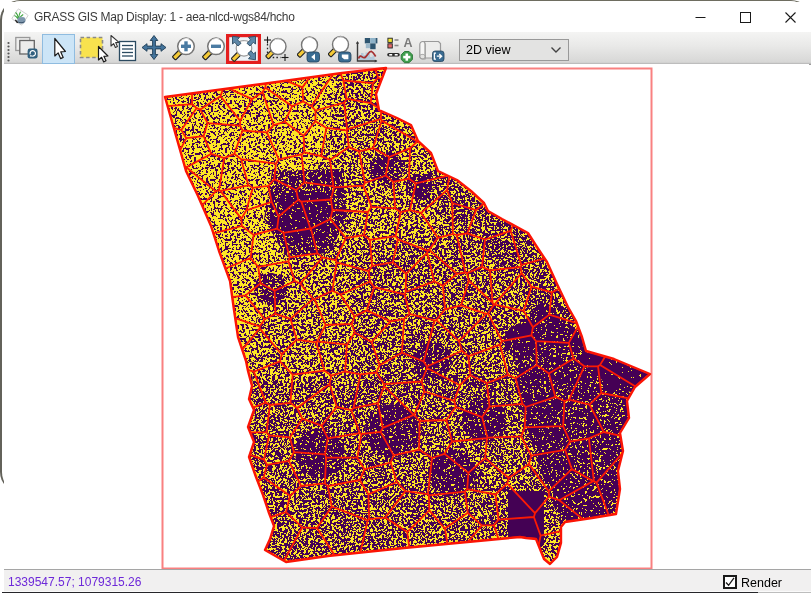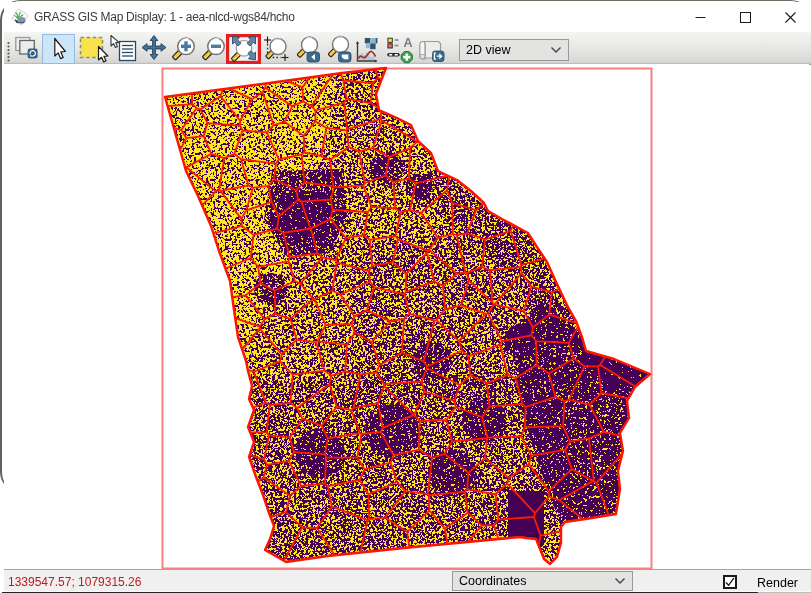--- a/index.html
+++ b/index.html
@@ -10,29 +10,29 @@
 #titlebar{position:absolute;left:2px;top:1px;width:807px;height:30px;background:#fff;}
 #title{position:absolute;left:30px;top:8px;font-size:12px;color:#3b3b3b;letter-spacing:-0.28px;}
 .capbtn{position:absolute;top:0;height:30px;width:45px;}
 #grassicon{position:absolute;left:7px;top:6px;}
 #toolbar{position:absolute;left:2px;top:31px;width:807px;height:32px;
  background:linear-gradient(#f4f4f3,#e9e9e8 45%,#d8d8d7 95%,#cfcfce);
  border-bottom:1px solid #bdbdbd;}
 #canvas{position:absolute;left:2px;top:64px;width:807px;height:504px;background:#fff;}
 #statusbar{position:absolute;left:2px;top:568px;width:807px;height:23px;
  background:#f1f0f0;border-top:1px solid #a5a5a5;}
-#stxt{position:absolute;left:4px;top:5px;font-size:12px;color:#b91c1c;}
+#stxt{position:absolute;left:4px;top:5px;font-size:12px;color:#6d28d9;}
 #bottom1{position:absolute;left:2px;top:590px;width:807px;height:1px;background:#fafafa;}
 #bottom2{position:absolute;left:0px;top:591px;width:756px;height:2px;background:#26262a;}
 #bottom3{position:absolute;left:756px;top:591px;width:55px;height:2px;background:#bdbdbd;}
 .combo{position:absolute;background:#e3e3e2;border:1px solid #999;color:#000;margin-left:12px;}
 .combo .ct{position:absolute;left:6px;top:50%;transform:translateY(-50%);font-size:12.5px;}
 .combo svg{position:absolute;right:6px;top:50%;transform:translateY(-50%);}
 #cb{position:absolute;left:721px;top:574px;width:14px;height:14px;border:2px solid #1a1a1a;background:#fff;}
-#cbl{position:absolute;left:739px;top:575px;font-size:12.5px;color:#000;margin-left:16px;}
+#cbl{position:absolute;left:739px;top:575px;font-size:12.5px;color:#000;}
 .ticon{position:absolute;top:32px;}
 </style>
 </head>
 <body>
 <div id="win">
  <div id="titlebar">
   <svg id="grassicon" width="18" height="18" viewBox="0 0 18 18">
     <g transform="rotate(-12 9 9)">
       <rect x="3" y="3" width="12" height="12" rx="1" fill="#fdfdfd" stroke="#c8c8c8" stroke-width="0.8" transform="rotate(45 9 9)"></rect>
     </g>
@@ -391,26 +391,20 @@
           </g>
 <path d="M504.0,426.0L540.0,426.0L540.0,480.0L504.0,480.0Z" fill="#440154"></path>
 <path d="M161.0,32.0L163.6,41.2M161.0,32.0L188.0,28.4M163.6,41.2L169.8,62.9M163.6,41.2L188.1,39.2M169.8,62.9L176.1,85.2M169.8,62.9L177.3,65.1M176.1,85.2L180.9,102.2M176.1,85.2L182.3,73.2M177.3,65.1L182.3,73.2M177.3,65.1L192.7,43.1M180.9,102.2L182.0,106.0M180.9,102.2L182.3,102.2M182.0,106.0L194.0,131.0M182.3,73.2L199.6,71.1M182.3,102.2L207.3,88.9M182.3,102.2L211.8,126.4M188.0,28.4L188.1,39.2M188.0,28.4L218.9,24.2M188.1,39.2L192.7,43.1M192.7,43.1L196.3,44.6M194.0,131.0L198.0,140.3M196.3,44.6L203.6,58.1M196.3,44.6L216.5,31.3M198.0,140.3L207.0,161.0M198.0,140.3L211.8,126.4M199.6,71.1L203.6,58.1M199.6,71.1L207.3,88.9M203.6,58.1L236.0,60.7M207.0,161.0L209.4,168.4M207.3,88.9L220.2,93.1M209.4,168.4L215.0,186.0M209.4,168.4L237.8,161.0M211.8,126.4L215.0,125.2M215.0,125.2L216.5,125.9M215.0,125.2L220.2,93.1M215.0,186.0L221.4,203.5M216.5,31.3L218.9,24.2M216.5,31.3L236.2,55.8M216.5,125.9L237.3,153.9M216.5,125.9L244.4,120.3M218.9,24.2L224.8,23.4M220.2,93.1L230.3,88.8M221.4,203.5L226.0,216.0M221.4,203.5L246.6,193.0M224.8,23.4L248.1,34.1M224.8,23.4L258.0,19.0M226.0,216.0L228.2,232.1M228.2,232.1L230.0,245.0M228.2,232.1L241.5,230.4M230.0,245.0L231.2,253.2M230.3,88.8L237.0,94.1M230.3,88.8L238.6,65.5M231.2,253.2L234.0,272.0M231.2,253.2L255.8,261.5M234.0,272.0L238.0,284.0M236.0,60.7L236.2,55.8M236.0,60.7L238.6,65.5M236.2,55.8L248.1,34.1M237.0,94.1L244.4,120.3M237.0,94.1L271.9,98.7M237.3,153.9L237.8,161.0M237.3,153.9L242.3,145.3M237.8,161.0L249.6,169.9M238.0,284.0L238.2,284.6M238.2,284.6L242.0,296.0M238.2,284.6L255.7,263.3M238.6,65.5L262.9,67.4M241.5,230.4L256.6,218.3M241.5,230.4L260.7,254.3M242.0,296.0L243.8,304.9M242.3,145.3L248.9,122.8M242.3,145.3L267.6,136.9M243.8,304.9L244.0,306.0M243.8,304.9L249.8,306.7M244.0,306.0L248.0,321.0M244.0,362.0L246.2,367.5M244.0,362.0L250.0,345.0M244.4,120.3L248.9,122.8M245.0,334.0L248.0,321.0M245.0,334.0L248.9,342.6M245.0,392.0L245.7,389.8M245.0,392.0L252.0,412.0M245.7,389.8L250.0,377.0M245.7,389.8L260.0,394.6M246.2,367.5L250.0,377.0M246.2,367.5L262.5,367.3M246.6,193.0L249.6,169.9M246.6,193.0L254.2,201.8M248.1,34.1L258.6,27.0M248.9,122.8L264.5,120.9M248.9,342.6L250.0,345.0M248.9,342.6L261.8,337.6M249.6,169.9L273.1,163.7M249.8,306.7L261.8,337.6M249.8,306.7L275.9,296.3M252.0,412.0L253.8,416.7M253.8,416.7L259.0,430.0M253.8,416.7L259.6,412.6M254.2,201.8L256.6,218.3M254.2,201.8L284.4,196.4M255.7,263.3L255.8,261.5M255.7,263.3L277.8,289.5M255.8,261.5L260.7,254.3M256.6,218.3L270.6,225.7M258.0,19.0L261.8,18.5M258.6,27.0L261.3,22.6M258.6,27.0L269.6,60.2M259.0,430.0L265.0,448.0M259.6,412.6L263.1,399.8M259.6,412.6L286.0,430.8M260.0,394.6L263.1,399.8M260.0,394.6L265.1,370.4M260.7,254.3L271.4,248.8M261.0,485.0L266.0,474.0M261.0,485.0L279.9,495.8M261.3,22.6L261.8,18.5M261.3,22.6L288.2,41.2M261.8,18.5L281.8,15.7M261.8,337.6L265.9,340.0M262.5,367.3L265.1,370.4M262.5,367.3L265.9,340.0M262.9,67.4L269.6,60.2M262.9,67.4L274.8,94.5M263.1,399.8L284.9,395.9M264.5,120.9L267.6,136.9M264.5,120.9L270.3,114.1M265.0,448.0L266.6,452.1M265.1,370.4L285.8,372.4M265.9,340.0L286.4,337.9M266.0,474.0L270.0,461.0M266.6,452.1L270.0,461.0M266.6,452.1L282.0,447.1M267.6,136.9L274.7,151.5M269.6,60.2L280.6,56.8M270.3,114.1L271.9,98.7M270.3,114.1L292.2,125.2M270.6,225.7L271.4,248.8M270.6,225.7L290.8,216.0M271.4,248.8L286.5,253.9M271.9,98.7L274.8,94.5M273.1,163.7L274.7,151.5M273.1,163.7L279.4,167.8M274.7,151.5L294.2,134.9M274.8,94.5L297.6,89.4M275.9,296.3L277.8,289.5M275.9,296.3L288.7,309.7M277.8,289.5L292.7,274.6M279.4,167.8L285.6,192.3M279.4,167.8L306.4,163.5M279.9,495.8L282.0,497.0M279.9,495.8L298.3,462.3M280.6,56.8L288.2,41.2M280.6,56.8L299.6,70.9M281.8,15.7L298.4,22.4M281.8,15.7L305.7,12.4M282.0,447.1L286.0,430.8M282.0,447.1L298.3,462.3M282.0,497.0L324.0,491.0M284.4,196.4L285.6,192.3M284.4,196.4L290.8,216.0M284.9,395.9L290.0,387.1M284.9,395.9L297.1,421.0M285.6,192.3L313.4,188.3M285.8,372.4L290.0,387.1M285.8,372.4L298.3,353.7M286.0,430.8L297.1,421.0M286.4,337.9L288.7,309.7M286.4,337.9L293.1,343.0M286.5,253.9L292.7,274.6M286.5,253.9L309.1,233.9M288.2,41.2L299.2,36.5M288.7,309.7L320.4,305.6M290.0,387.1L321.0,389.4M290.8,216.0L296.3,218.7M292.2,125.2L294.2,134.9M292.2,125.2L300.5,117.4M292.7,274.6L312.2,277.4M293.1,343.0L298.3,353.7M293.1,343.0L325.6,319.1M294.2,134.9L297.3,136.6M296.3,218.7L309.1,233.9M296.3,218.7L318.4,192.4M297.1,421.0L320.9,418.4M297.3,136.6L306.4,163.5M297.3,136.6L326.9,134.5M297.6,89.4L300.4,87.4M297.6,89.4L300.5,117.4M298.3,353.7L317.6,360.7M298.3,462.3L313.0,463.1M298.4,22.4L299.2,36.5M298.4,22.4L305.7,12.4M299.2,36.5L307.4,41.2M299.6,70.9L300.4,87.4M299.6,70.9L311.4,56.2M300.4,87.4L317.1,91.1M300.5,117.4L329.4,121.3M305.7,12.4L329.0,9.2M306.4,163.5L306.8,163.6M306.8,163.6L313.4,188.3M306.8,163.6L326.4,154.1M307.4,41.2L311.5,45.5M307.4,41.2L329.0,9.2M309.1,233.9L310.4,234.2M310.4,234.2L321.6,260.0M310.4,234.2L328.3,225.8M311.4,56.2L311.5,45.5M311.4,56.2L322.4,62.9M311.5,45.5L340.2,37.7M312.2,277.4L313.2,276.4M312.2,277.4L320.4,305.6M313.0,463.1L327.8,441.5M313.0,463.1L330.6,490.3M313.2,276.4L321.6,260.0M313.2,276.4L342.9,279.7M313.4,188.3L318.4,192.4M317.1,91.1L322.4,62.9M317.1,91.1L326.0,94.9M317.6,360.7L323.8,373.4M317.6,360.7L332.8,341.9M318.4,192.4L331.6,195.2M320.4,305.6L327.2,310.6M320.9,418.4L322.1,392.3M320.9,418.4L323.7,421.1M321.0,389.4L322.1,392.3M321.0,389.4L323.8,373.4M321.6,260.0L347.7,258.9M322.1,392.3L353.3,392.7M322.4,62.9L342.8,65.3M323.7,421.1L327.8,441.5M323.7,421.1L355.7,415.0M323.8,373.4L355.9,368.1M324.0,491.0L330.6,490.3M325.6,319.1L327.2,310.6M325.6,319.1L332.8,341.9M326.0,94.9L329.4,121.3M326.0,94.9L344.8,82.1M326.4,154.1L328.5,145.0M326.4,154.1L341.9,173.0M326.9,134.5L328.5,145.0M326.9,134.5L330.0,122.4M327.2,310.6L341.1,306.5M327.8,441.5L363.7,455.4M328.3,225.8L332.6,197.3M328.3,225.8L336.5,229.5M328.5,145.0L363.9,147.0M329.0,9.2L336.4,8.2M329.4,121.3L330.0,122.4M330.0,122.4L359.2,120.7M330.6,490.3L356.3,487.6M331.6,195.2L332.6,197.3M331.6,195.2L341.9,173.0M332.6,197.3L364.6,206.2M332.8,341.9L347.3,345.2M336.4,8.2L338.0,8.0M336.4,8.2L339.3,15.5M336.5,229.5L350.6,251.5M336.5,229.5L366.0,216.5M338.0,8.0L371.1,4.2M339.3,15.5L342.6,33.6M339.3,15.5L368.9,18.2M340.2,37.7L342.6,33.6M340.2,37.7L343.1,64.4M341.1,306.5L342.9,279.7M341.1,306.5L356.4,309.3M341.9,173.0L360.0,170.2M342.6,33.6L366.7,38.1M342.8,65.3L343.1,64.4M342.8,65.3L344.8,82.1M342.9,279.7L350.8,267.5M343.1,64.4L377.0,53.9M344.8,82.1L355.1,86.3M347.3,345.2L349.5,343.2M347.3,345.2L355.9,368.1M347.7,258.9L350.6,251.5M347.7,258.9L350.8,267.5M349.5,343.2L356.4,309.3M349.5,343.2L373.9,338.2M350.6,251.5L362.8,245.4M350.8,267.5L367.6,277.0M353.3,392.7L357.5,369.0M353.3,392.7L360.6,404.4M355.1,86.3L361.0,118.0M355.1,86.3L369.1,83.1M355.7,415.0L360.6,404.4M355.7,415.0L364.4,429.3M355.9,368.1L357.5,369.0M356.3,487.6L363.7,455.4M356.3,487.6L400.0,483.0M356.4,309.3L372.5,307.5M357.5,369.0L376.6,366.9M359.2,120.7L361.0,118.0M359.2,120.7L367.6,141.8M360.0,170.2L363.9,147.0M360.0,170.2L365.9,174.8M360.6,404.4L386.6,397.5M361.0,118.0L381.7,110.5M362.8,245.4L370.1,222.1M362.8,245.4L386.5,256.4M363.7,455.4L365.1,454.2M363.9,147.0L367.6,141.8M364.4,429.3L365.1,454.2M364.4,429.3L392.9,417.0M364.6,206.2L366.0,216.5M364.6,206.2L368.1,200.8M365.1,454.2L381.2,452.6M365.9,174.8L368.1,200.8M365.9,174.8L391.6,171.1M366.0,216.5L370.1,222.1M366.7,38.1L368.9,18.2M366.7,38.1L374.7,43.2M367.6,141.8L391.2,143.3M367.6,277.0L375.6,300.2M367.6,277.0L386.5,256.4M368.1,200.8L388.8,197.4M368.9,18.2L374.3,12.7M369.1,83.1L377.7,55.6M369.1,83.1L385.2,92.0M370.1,222.1L400.6,229.3M371.1,4.2L374.3,12.7M371.1,4.2L382.0,3.0M372.0,29.0L374.7,43.2M372.0,29.0L377.7,14.2M372.5,307.5L375.6,300.2M372.5,307.5L379.9,319.1M373.9,338.2L378.8,362.8M373.9,338.2L380.1,321.1M374.3,12.7L377.7,14.2M374.7,43.2L375.0,45.0M375.0,45.0L377.1,45.9M375.6,300.2L397.9,287.7M376.6,366.9L378.8,362.8M376.6,366.9L389.7,390.4M377.0,53.9L377.1,45.9M377.0,53.9L377.7,55.6M377.1,45.9L393.0,53.0M377.7,14.2L382.0,3.0M377.7,55.6L413.2,76.5M378.8,362.8L409.8,349.9M379.9,319.1L380.1,321.1M379.9,319.1L417.6,316.5M380.1,321.1L409.8,349.9M381.2,452.6L401.3,426.1M381.2,452.6L403.2,467.1M381.7,110.5L385.2,92.0M381.7,110.5L389.3,116.9M385.2,92.0L406.1,83.2M386.5,256.4L400.1,253.8M386.6,397.5L389.7,390.4M386.6,397.5L392.9,417.0M388.8,197.4L393.9,174.3M388.8,197.4L402.1,208.8M389.3,116.9L391.2,143.3M389.3,116.9L404.9,113.7M389.7,390.4L415.0,384.6M391.2,143.3L396.7,147.2M391.6,171.1L393.9,174.3M391.6,171.1L396.7,147.2M392.9,417.0L401.3,426.1M393.0,53.0L407.0,60.0M393.9,174.3L423.9,185.8M396.7,147.2L405.9,145.1M397.9,287.7L400.1,253.8M397.9,287.7L419.6,296.5M400.0,483.0L405.3,482.5M400.1,253.8L405.4,248.8M400.6,229.3L401.6,227.0M400.6,229.3L405.4,248.8M401.3,426.1L423.9,429.2M401.6,227.0L402.1,208.8M401.6,227.0L430.2,216.4M402.1,208.8L423.1,187.8M403.2,467.1L405.3,482.5M403.2,467.1L425.3,445.3M404.9,113.7L406.1,83.2M404.9,113.7L411.8,118.5M405.3,482.5L443.5,478.9M405.4,248.8L430.6,255.4M405.9,145.1L411.8,118.5M405.9,145.1L417.1,147.9M406.1,83.2L413.2,76.5M407.0,60.0L414.0,76.0M409.8,349.9L410.2,349.9M410.2,349.9L415.7,356.0M410.2,349.9L420.4,326.5M411.8,118.5L443.8,110.6M413.2,76.5L414.2,76.2M414.0,76.0L414.2,76.2M414.2,76.2L427.0,88.0M415.0,384.6L415.7,356.0M415.0,384.6L428.0,393.0M415.7,356.0L442.4,355.0M417.1,147.9L433.9,172.8M417.1,147.9L443.0,125.1M417.6,316.5L420.4,326.5M417.6,316.5L423.0,303.0M419.6,296.5L423.0,301.5M419.6,296.5L430.6,255.4M420.4,326.5L450.3,335.9M423.0,301.5L423.0,303.0M423.0,301.5L458.0,285.8M423.0,303.0L455.9,320.2M423.1,187.8L423.9,185.8M423.1,187.8L430.2,216.4M423.9,185.8L425.2,184.9M423.9,429.2L424.9,430.4M423.9,429.2L428.0,393.0M424.9,430.4L425.3,445.3M424.9,430.4L460.8,426.6M425.2,184.9L433.9,172.8M425.2,184.9L452.9,208.8M425.3,445.3L440.9,463.6M427.0,88.0L434.0,106.0M428.0,393.0L440.4,388.8M430.2,216.4L438.9,220.8M430.6,255.4L432.3,255.1M432.3,255.1L441.1,244.3M432.3,255.1L455.0,276.2M433.9,172.8L448.9,169.0M434.0,106.0L443.8,110.6M438.9,220.8L441.1,244.3M438.9,220.8L452.9,208.8M440.4,388.8L448.0,376.5M440.4,388.8L464.4,407.9M440.9,463.6L443.5,478.9M440.9,463.6L463.8,447.8M441.1,244.3L457.1,240.4M442.4,355.0L448.0,376.5M442.4,355.0L451.7,342.0M443.0,125.1L445.4,111.4M443.0,125.1L448.3,138.0M443.5,478.9L463.8,477.0M443.8,110.6L445.4,111.4M445.4,111.4L453.0,115.0M448.0,376.5L483.0,373.1M448.3,138.0L448.9,169.0M448.3,138.0L472.0,145.2M448.9,169.0L452.7,170.0M450.3,335.9L451.7,342.0M450.3,335.9L455.9,320.2M451.7,342.0L478.1,352.1M452.7,170.0L461.4,207.5M452.7,170.0L463.3,168.3M452.9,208.8L461.4,207.5M453.0,115.0L467.0,126.0M455.0,276.2L458.0,285.8M455.0,276.2L482.1,248.8M455.9,320.2L466.4,310.2M457.1,240.4L464.7,215.5M457.1,240.4L482.1,248.8M458.0,285.8L464.3,291.3M460.8,426.6L463.2,424.1M460.8,426.6L463.8,447.8M461.4,207.5L463.0,208.2M463.0,208.2L464.7,215.5M463.0,208.2L478.0,201.9M463.2,424.1L464.4,407.9M463.2,424.1L491.4,429.5M463.3,168.3L472.0,145.2M463.3,168.3L481.1,174.5M463.8,447.8L477.9,460.4M463.8,477.0L477.9,460.4M463.8,477.0L494.4,474.0M464.3,291.3L466.4,310.2M464.3,291.3L495.9,279.7M464.4,407.9L481.1,393.1M464.7,215.5L488.6,237.7M466.4,310.2L482.9,318.1M467.0,126.0L480.0,138.0M472.0,145.2L480.1,138.3M477.9,460.4L489.9,460.1M478.0,201.9L481.1,174.5M478.0,201.9L486.0,205.4M478.1,352.1L483.4,372.6M478.1,352.1L485.5,341.6M480.0,138.0L480.1,138.3M480.1,138.3L484.0,146.0M481.1,174.5L506.6,165.8M481.1,393.1L483.0,373.1M481.1,393.1L504.8,413.0M482.1,248.8L484.1,248.4M482.9,318.1L485.5,341.6M482.9,318.1L504.0,309.9M483.0,373.1L483.4,372.6M483.4,372.6L517.2,371.4M484.0,146.0L498.0,154.0M484.1,248.4L489.7,239.9M484.1,248.4L497.9,276.2M485.5,341.6L518.5,338.9M486.0,205.4L488.6,237.7M486.0,205.4L516.6,202.0M488.6,237.7L489.7,239.9M489.7,239.9L490.4,239.6M489.9,460.1L494.4,474.0M489.9,460.1L494.5,454.6M490.4,239.6L517.6,208.0M490.4,239.6L519.7,245.9M491.4,429.5L494.5,454.6M491.4,429.5L503.2,418.5M494.4,474.0L516.0,472.0M494.5,454.6L529.9,452.0M495.9,279.7L497.9,276.2M495.9,279.7L504.0,309.9M497.9,276.2L527.4,270.4M498.0,154.0L509.2,160.0M503.2,418.5L504.8,413.0M503.2,418.5L531.0,448.2M504.0,309.9L511.5,313.3M504.8,413.0L525.0,399.1M506.6,165.8L509.2,160.0M506.6,165.8L517.4,200.0M509.2,160.0L513.0,162.0M511.5,313.3L518.5,338.9M511.5,313.3L532.7,300.1M513.0,162.0L524.0,168.0M516.0,472.0L522.0,473.0M516.6,202.0L517.4,200.0M516.6,202.0L517.6,208.0M517.2,371.4L520.8,362.4M517.2,371.4L527.3,390.6M517.4,200.0L540.6,193.4M517.6,208.0L527.5,221.6M518.5,338.9L521.6,342.0M519.7,245.9L527.5,221.6M519.7,245.9L528.9,262.3M520.8,362.4L521.6,342.0M520.8,362.4L559.1,361.1M521.6,342.0L551.4,331.9M522.0,473.0L532.0,474.0M524.0,168.0L533.0,182.0M525.0,399.1L527.3,390.6M525.0,399.1L544.7,426.3M527.3,390.6L561.1,384.8M527.4,270.4L528.9,262.3M527.4,270.4L532.1,276.2M527.5,221.6L547.8,227.4M528.9,262.3L545.3,249.6M529.9,452.0L531.0,448.2M529.9,452.0L536.6,470.6M531.0,448.2L544.9,431.6M532.0,474.0L534.6,480.5M532.1,276.2L532.7,300.1M532.1,276.2L564.8,277.9M532.7,300.1L544.9,308.4M533.0,182.0L540.6,193.4M534.6,480.5L536.0,484.0M534.6,480.5L536.6,470.6M536.0,484.0L540.0,494.0M536.6,470.6L557.0,466.2M540.0,494.0L546.0,499.0M540.6,193.4L543.0,197.0M543.0,197.0L553.0,219.0M544.7,426.3L544.9,431.6M544.7,426.3L567.8,404.1M544.9,308.4L551.4,331.9M544.9,308.4L569.6,293.6M544.9,431.6L555.3,435.2M545.3,249.6L547.8,227.4M545.3,249.6L572.8,258.1M546.0,499.0L553.0,492.0M547.8,227.4L555.3,223.8M551.4,331.9L560.5,336.0M553.0,219.0L555.3,223.8M553.0,492.0L557.0,478.0M555.3,223.8L564.0,242.0M555.3,435.2L579.0,454.3M555.3,435.2L589.1,416.1M557.0,462.0L557.0,466.2M557.0,462.0L561.0,457.0M557.0,466.2L557.0,478.0M559.1,361.1L560.5,336.0M559.1,361.1L566.0,376.7M560.5,336.0L565.1,334.6M561.0,457.0L579.0,454.3M561.1,384.8L566.0,376.7M561.1,384.8L567.8,404.1M564.0,242.0L572.0,256.0M564.8,277.9L569.6,293.6M564.8,277.9L574.1,261.5M565.1,334.6L580.4,301.3M565.1,334.6L585.5,339.7M566.0,376.7L584.9,373.4M567.8,404.1L589.1,416.1M569.6,293.6L580.4,301.3M572.0,256.0L572.8,258.1M572.8,258.1L574.1,261.5M574.1,261.5L578.0,272.0M578.0,272.0L582.0,286.0M579.0,454.3L588.0,453.0M580.4,301.3L594.0,301.2M582.0,286.0L601.2,291.5M584.9,373.4L589.9,416.4M584.9,373.4L599.9,367.0M585.5,339.7L597.3,328.0M585.5,339.7L599.9,367.0M588.0,453.0L604.7,450.2M589.1,416.1L589.9,416.4M589.9,416.4L592.5,417.6M592.5,417.6L604.7,450.2M592.5,417.6L618.5,388.1M594.0,301.2L596.1,299.9M594.0,301.2L597.3,328.0M596.1,299.9L601.2,291.5M596.1,299.9L631.5,321.6M597.3,328.0L624.5,333.3M599.9,367.0L616.5,370.9M601.2,291.5L610.0,294.0M604.7,450.2L612.0,449.0M610.0,294.0L646.0,309.0M612.0,449.0L616.0,424.0M614.0,406.0L616.0,424.0M614.0,406.0L618.5,388.1M616.0,368.0L616.5,370.9M616.0,368.0L625.0,353.0M616.5,370.9L619.0,386.0M618.5,388.1L619.0,386.0M623.0,336.0L624.5,333.3M623.0,336.0L625.0,353.0M624.5,333.3L631.0,322.0M631.0,322.0L631.5,321.6M631.5,321.6L646.0,309.0" fill="none" stroke="#fc1a04" stroke-width="1.8" stroke-linecap="round"></path>
 </g>
 <path d="M161.0,32.0L258.0,19.0L338.0,8.0L382.0,3.0L372.0,29.0L375.0,45.0L393.0,53.0L407.0,60.0L414.0,76.0L427.0,88.0L434.0,106.0L453.0,115.0L467.0,126.0L480.0,138.0L484.0,146.0L498.0,154.0L513.0,162.0L524.0,168.0L533.0,182.0L543.0,197.0L553.0,219.0L564.0,242.0L572.0,256.0L578.0,272.0L582.0,286.0L610.0,294.0L646.0,309.0L631.0,322.0L623.0,336.0L625.0,353.0L616.0,368.0L619.0,386.0L614.0,406.0L616.0,424.0L612.0,449.0L588.0,453.0L561.0,457.0L557.0,462.0L557.0,478.0L553.0,492.0L546.0,499.0L540.0,494.0L536.0,484.0L532.0,474.0L522.0,473.0L516.0,472.0L400.0,483.0L324.0,491.0L282.0,497.0L261.0,485.0L266.0,474.0L270.0,461.0L265.0,448.0L259.0,430.0L252.0,412.0L245.0,392.0L250.0,377.0L244.0,362.0L250.0,345.0L245.0,334.0L248.0,321.0L244.0,306.0L242.0,296.0L238.0,284.0L234.0,272.0L230.0,245.0L226.0,216.0L215.0,186.0L207.0,161.0L194.0,131.0L182.0,106.0Z" fill="none" stroke="#fb1505" stroke-width="2.4" stroke-linejoin="round"></path>
 </svg>
  </div>
  <div id="statusbar">
    <div id="stxt">1339547.57; 1079315.26</div>
  </div>
- <div class="combo" style="left:438px;top:570px;width:181px;height:20px">
-   <span class="ct">Coordinates</span>
-   <svg width="12" height="8" viewBox="0 0 12 8">
-        <path d="M1.5,1.5 L6,6 L10.5,1.5" fill="none" stroke="#444" stroke-width="1.4"></path>
-      </svg>
- </div>
  <div id="cb">
       <svg width="10" height="10" viewBox="0 0 10 10" style="position:absolute;left:0;top:0">
         <path d="M1,5.5 L3.6,8.3 L9,0.8" fill="none" stroke="#1a1a1a" stroke-width="1.3"></path>
       </svg>
     </div>
  <div id="cbl">Render</div>
  <div id="bottom1"></div>
     <div id="bottom2"></div>
     <div id="bottom3"></div>
 </div>

